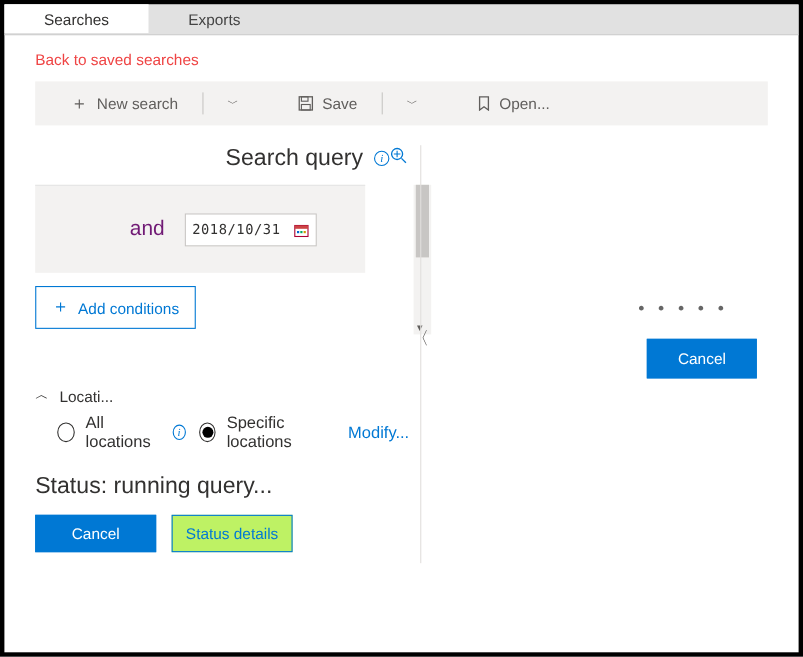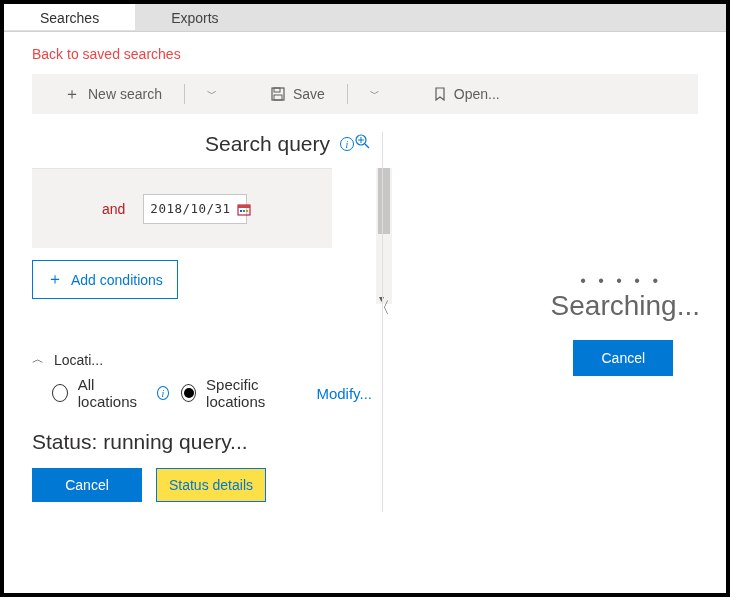--- a/index.html
+++ b/index.html
@@ -139,28 +139,29 @@
     background: #f3f2f1;
     height: 80px;
     width: 300px;
     border-top: 1px solid #e5e5e5;
     display: flex;
     align-items: center;
     padding-left: 70px;
     gap: 18px;
   }
   .cond-and {
-    color: #b91c1c;
-    font-size: 14px;
+    color: #701a75;
+    font-size: 19px;
+    margin-left: 16px;
   }
   .date-box {
     background: #fff;
     border: 1px solid #c8c6c4;
     height: 30px;
-    width: 104px;
+    width: 120px;
     display: flex;
     align-items: center;
     padding: 0 6px;
     gap: 6px;
     font-family: monospace;
     font-size: 12.5px;
     letter-spacing: 0.5px;
   }
   .date-box span.d { }
   .cal-icon {
@@ -254,21 +255,21 @@
     height:34px;
     min-width:110px;
     display:inline-flex;
     align-items:center;
     justify-content:center;
     font-size:14px;
     cursor:pointer;
     border:1px solid #0078d4;
   }
   .btn.primary { background:#0078d4; color:#fff; border-color:#0078d4; }
-  .btn.secondary { background:#fde047; color:#0078d4; }
+  .btn.secondary { background:#bef264; color:#0078d4; }
   
   .searching {
     position:absolute;
     top:140px;
     right:-2px;
     text-align:center;
   }
   .dots {
     color:#666;
     letter-spacing:4px;
@@ -413,18 +414,17 @@
       </div>
     </div>
 
     <div class="divider">
       <span class="collapse-caret">〈</span>
     </div>
 
     <div class="right-pane">
       <div class="searching">
         <div class="dots">• • • • •</div>
-        <div class="searching-text">Searching...</div>
         <div class="btn primary">Cancel</div>
       </div>
     </div>
   </div>
 </div>
 
 </body></html>

